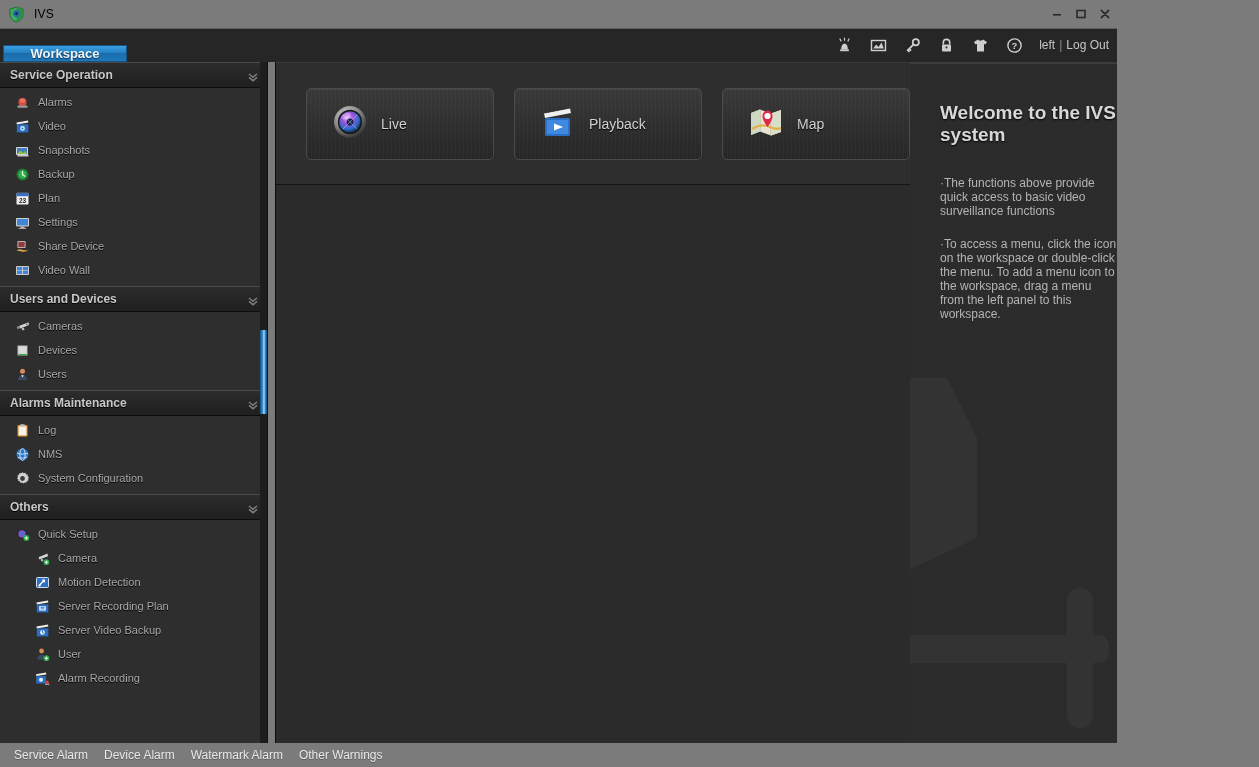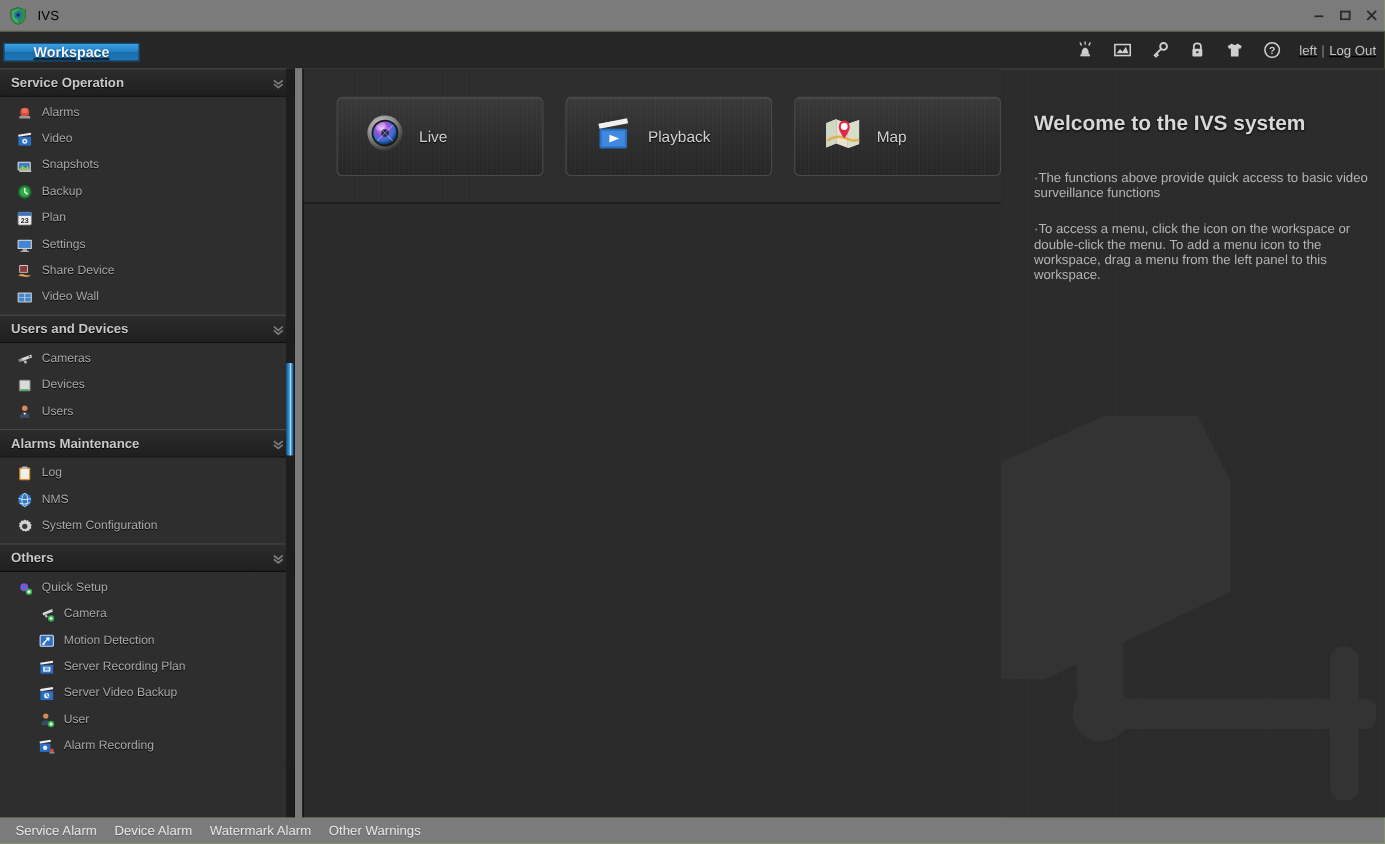--- a/index.html
+++ b/index.html
@@ -3,23 +3,23 @@
 <meta charset="utf-8">
 <style>
   * { box-sizing: border-box; margin: 0; padding: 0; }
   html, body {
     width: 1259px; height: 767px;
     font-family: "Liberation Sans", sans-serif;
     background: #7b7b7b;
     overflow: hidden;
   }
   .window {
-    width: 1259px; height: 767px;
+    width: 1117px; height: 767px;
     display: flex; flex-direction: column;
-    background: #bef264;
+    background: #0369a1;
   }
 
   
   .titlebar {
     height: 28px; flex: 0 0 28px;
     background: #7b7b7b;
     display: flex; align-items: center;
     padding: 0 0 0 8px;
   }
   .app-icon { width: 17px; height: 17px; position: relative; flex: 0 0 17px; }
@@ -33,24 +33,23 @@
     width: 24px; height: 28px;
     display: flex; align-items: center; justify-content: center;
     cursor: default;
   }
   .win-btn svg { display: block; }
 
   
   .tabbar {
     height: 34px; flex: 0 0 34px;
     background: #262626;
-    display: flex; align-items: center;
+    display: flex; align-items: flex-end;
     border-top: 1px solid #5d5d5d;
     position: relative;
-    text-decoration: underline;
   }
   .ws-tab {
     margin: 3px 0 0 3px;
     width: 124px;
     background: linear-gradient(to bottom, #3a9fe0 0%, #2281c4 45%, #1b6cac 50%, #1e79ba 100%);
     border: 1px solid #15527f;
     display: flex; align-items: center; justify-content: center;
     font-size: 13px; font-weight: bold; color: #eef4f8;
     text-shadow: 0 1px 1px rgba(0,0,0,.55);
     cursor: pointer;

